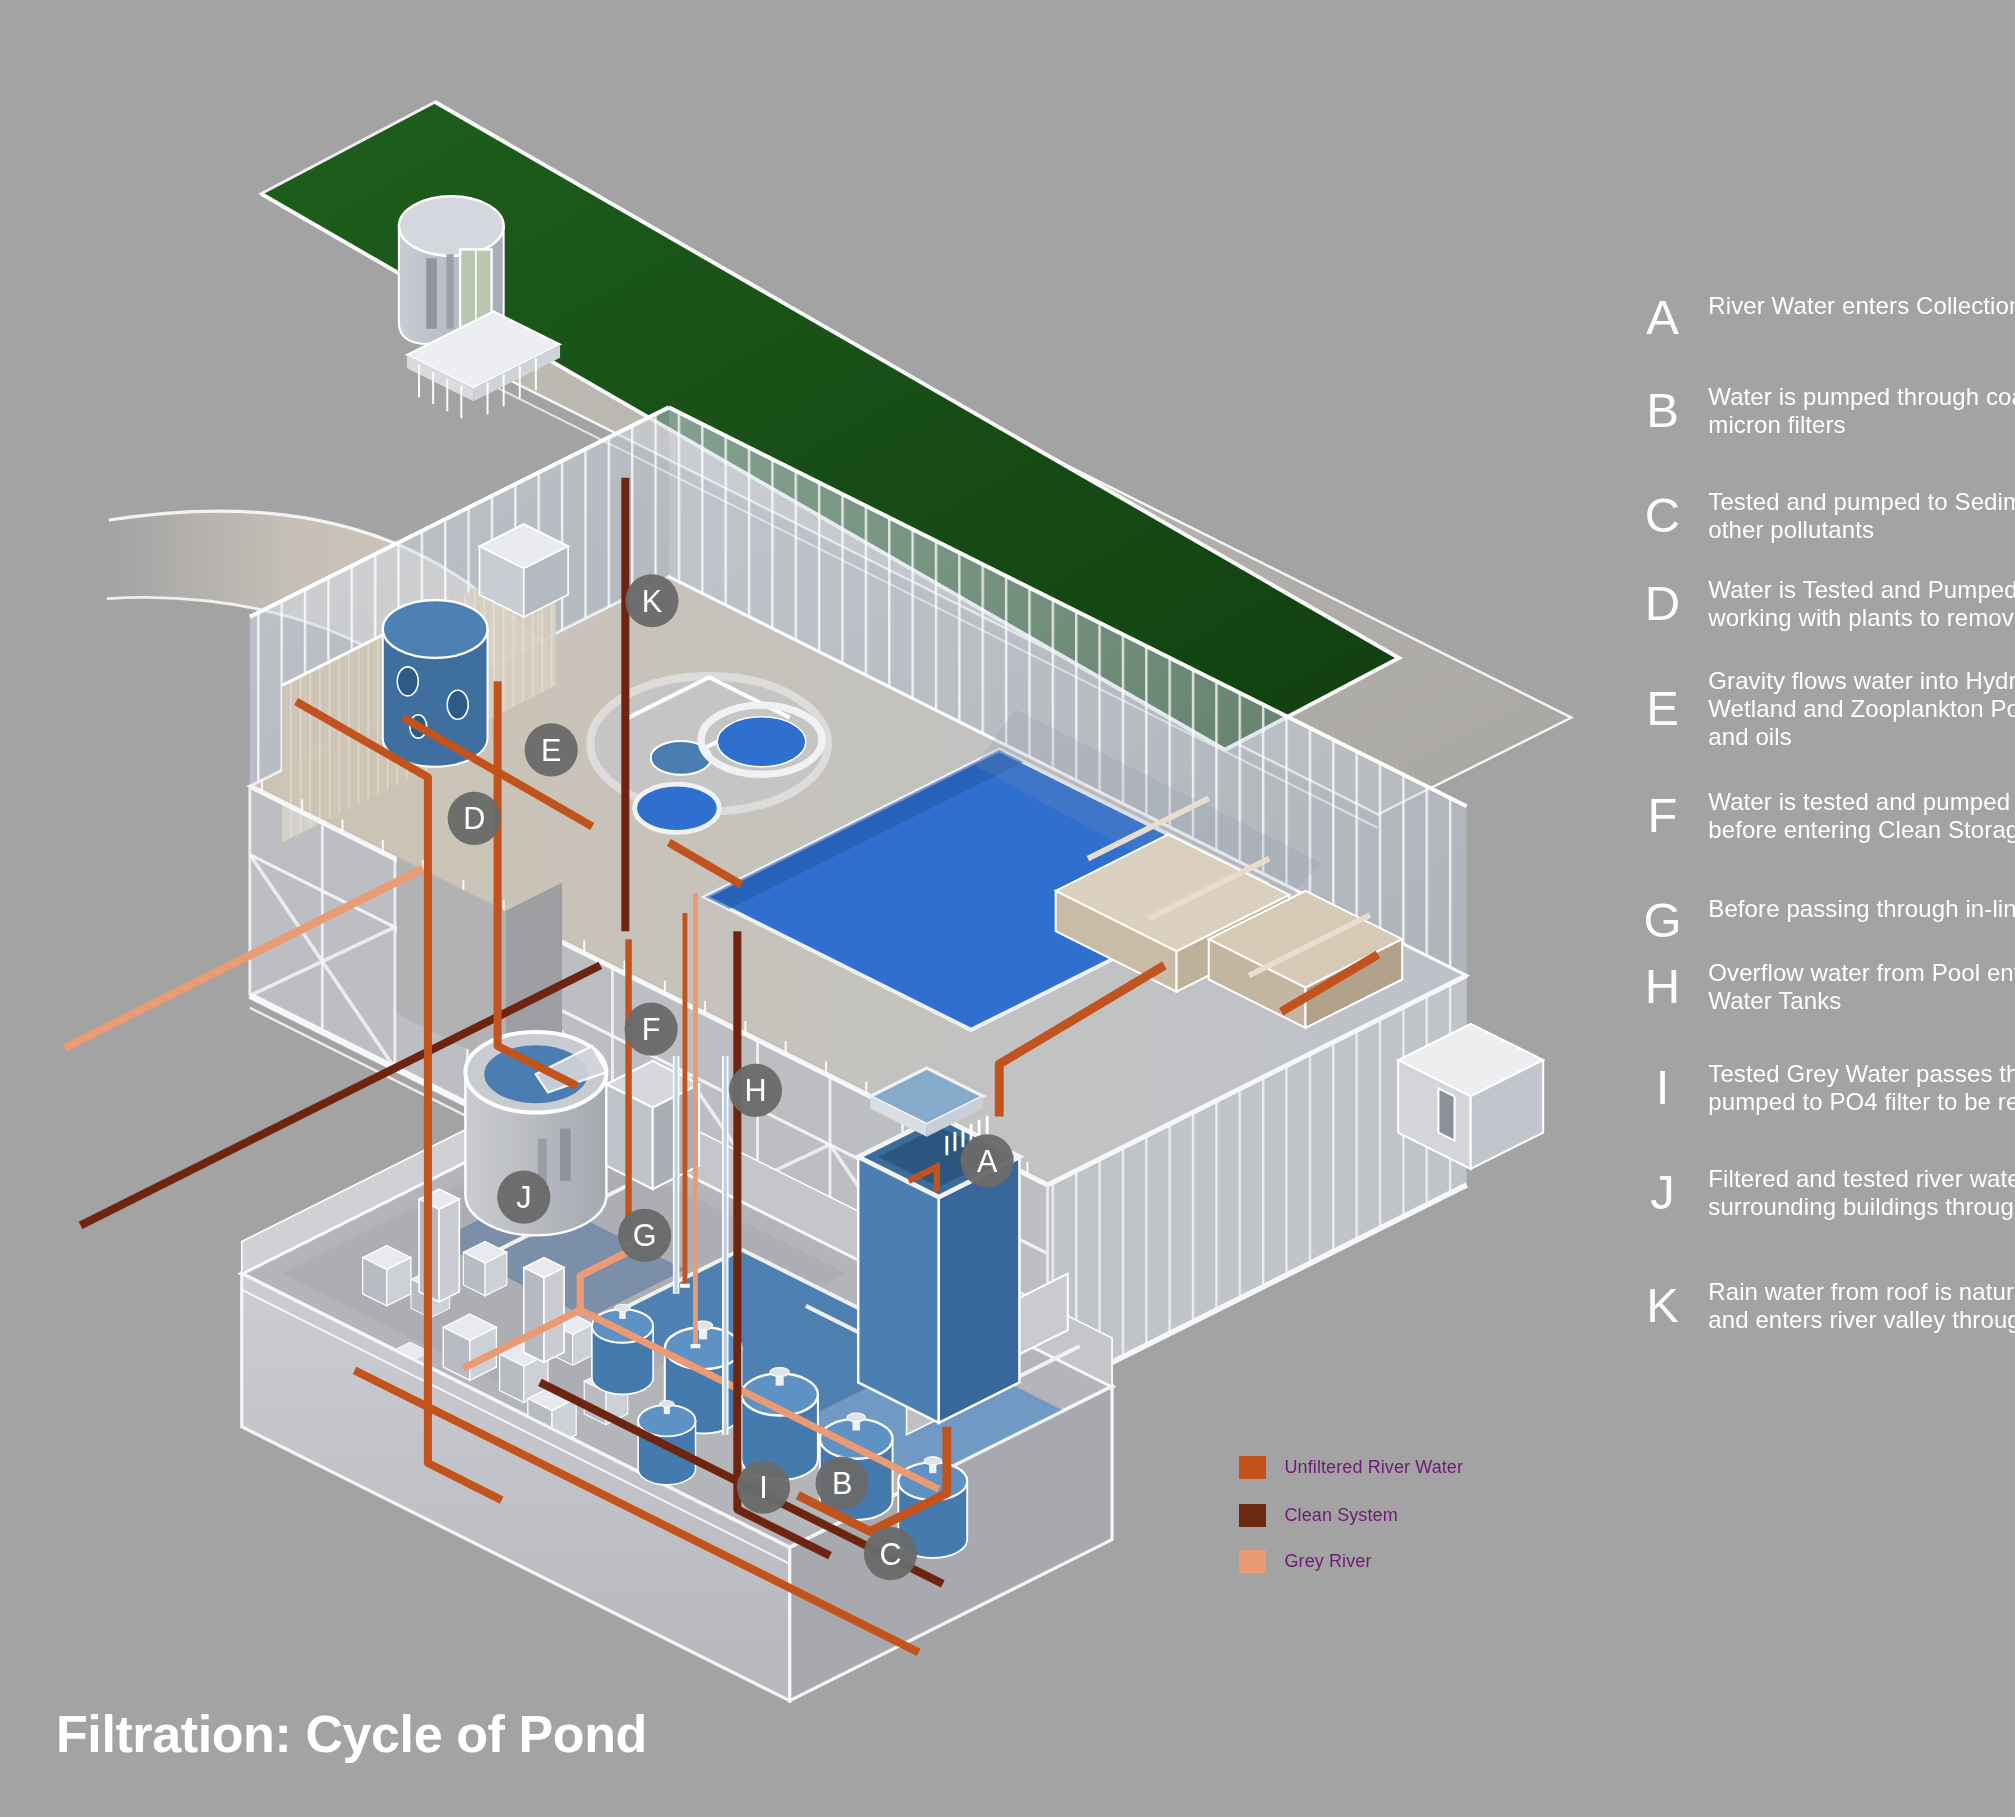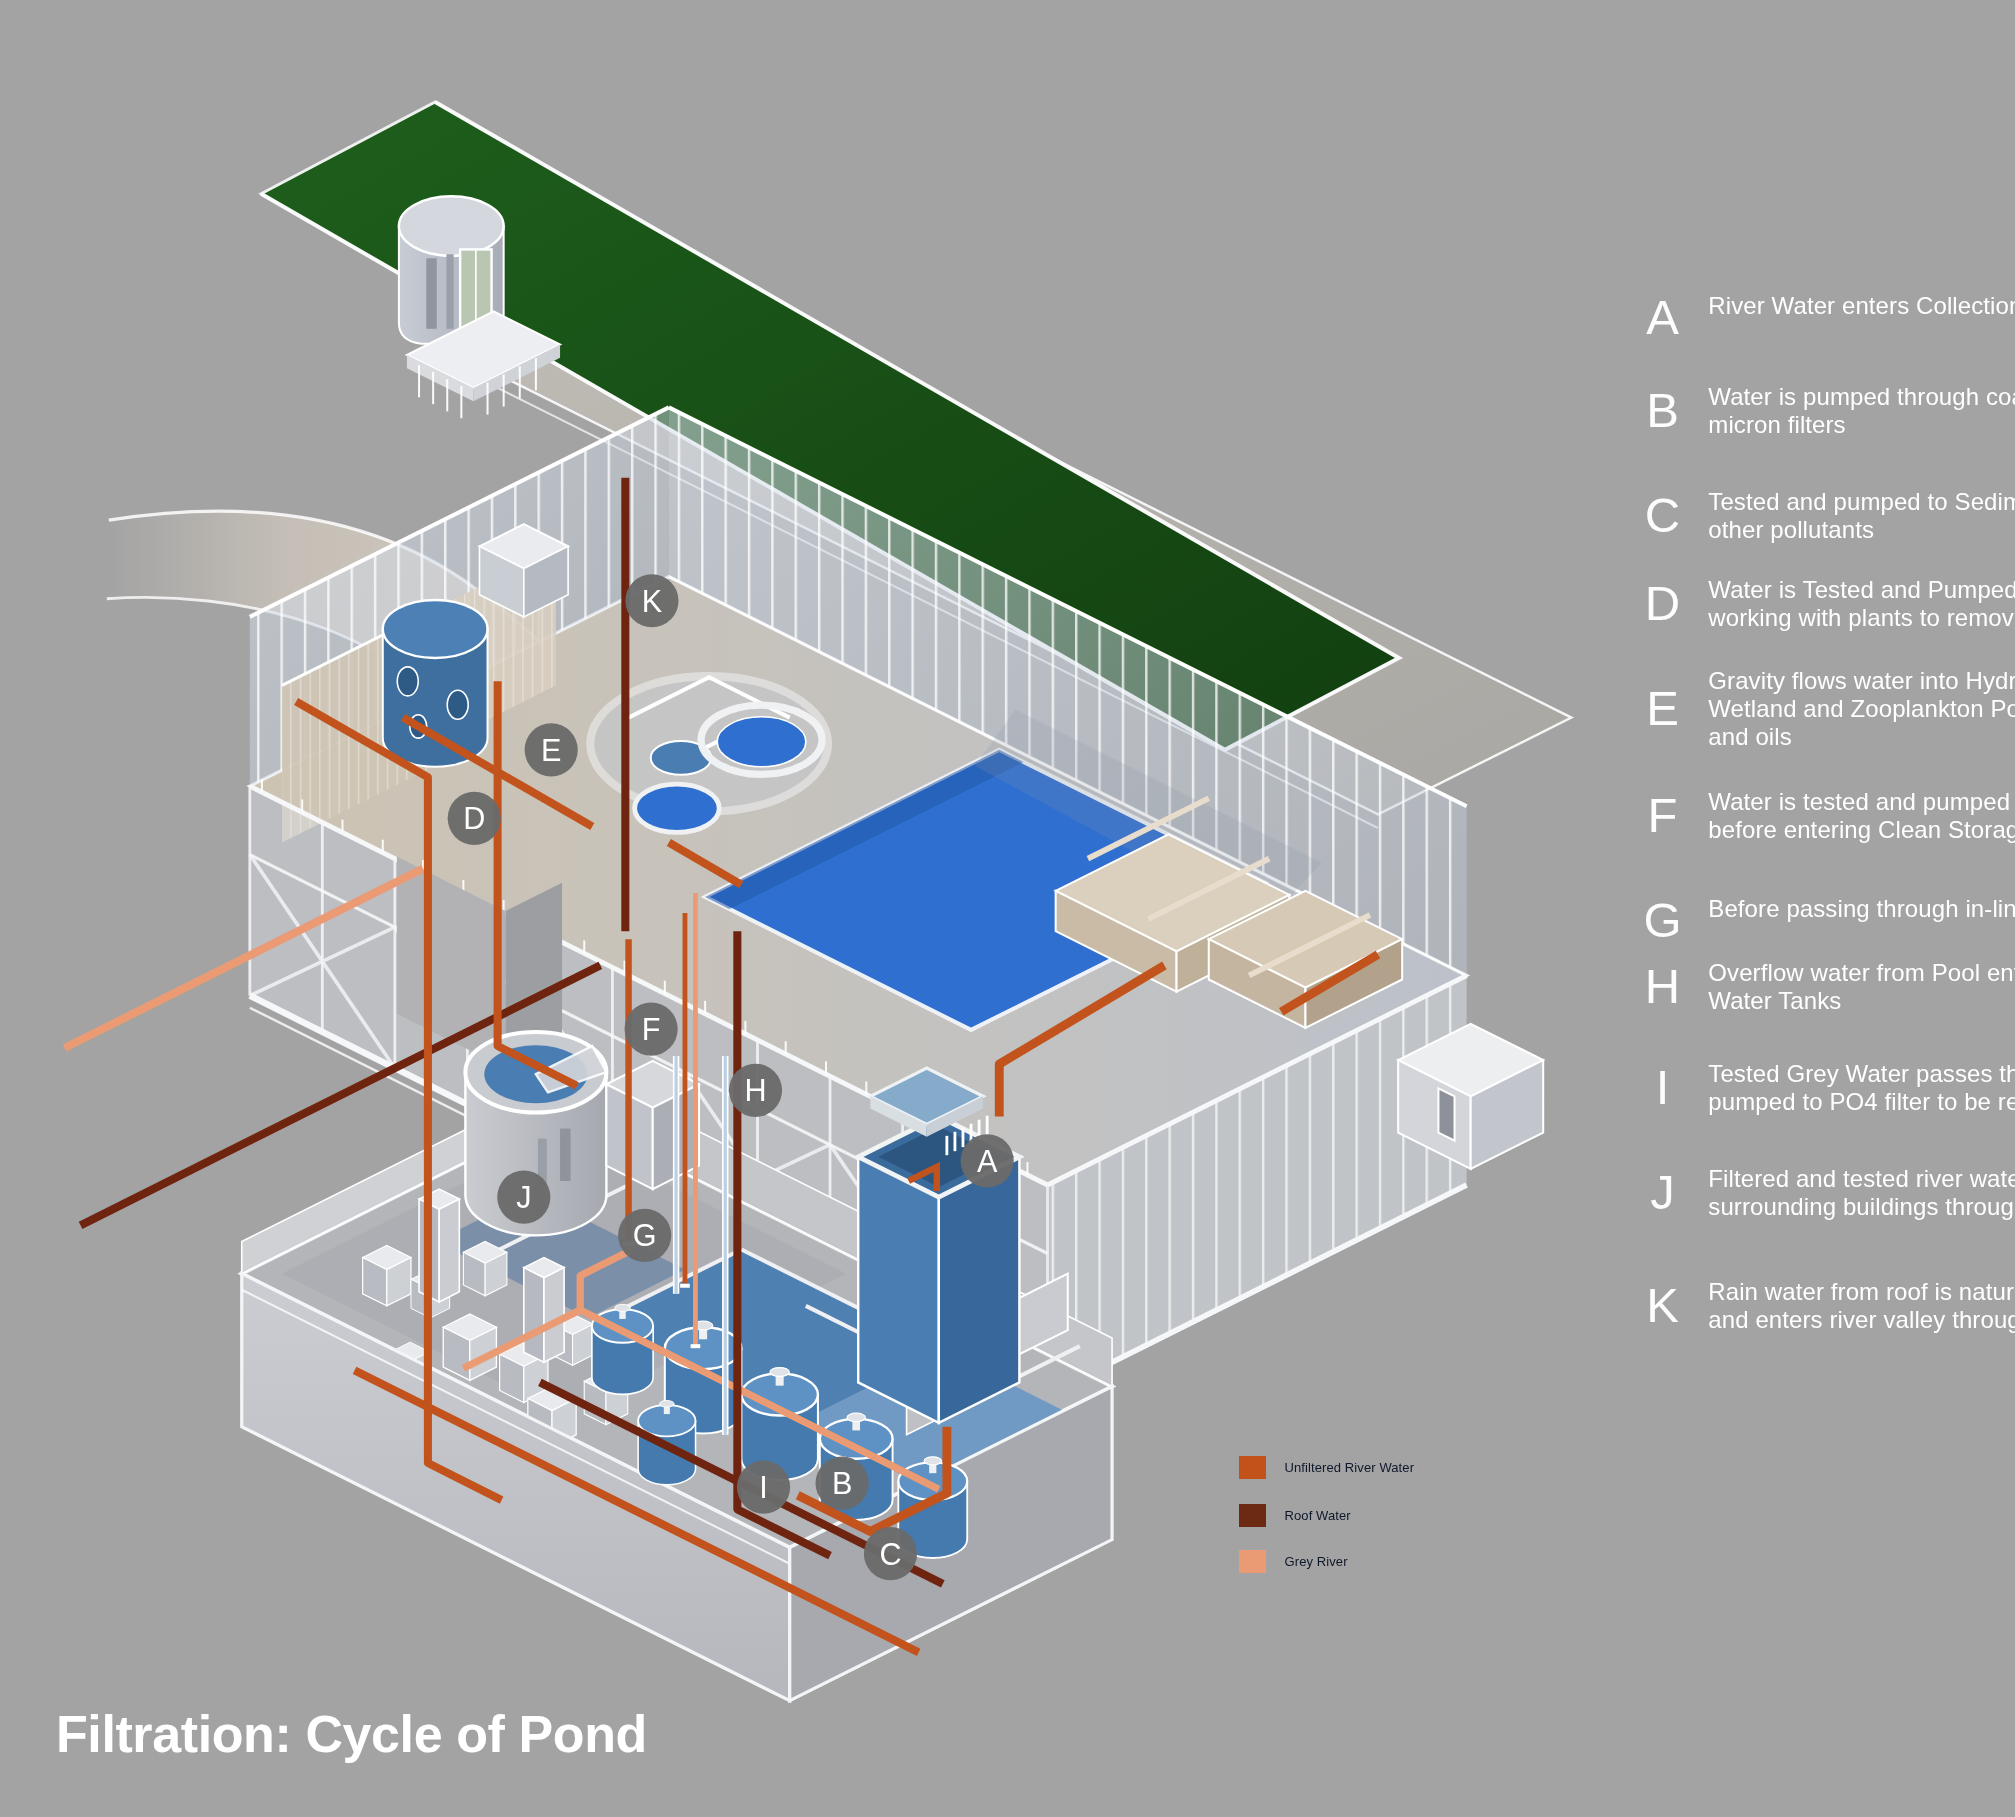--- a/index.html
+++ b/index.html
@@ -4,21 +4,21 @@
 <style>
   html,body{margin:0;padding:0;}
   body{width:2482px;height:1818px;background:#a3a3a3;font-family:"Liberation Sans",sans-serif;overflow:hidden;}
   .stage{position:relative;width:2482px;height:1818px;background:#a3a3a3;}
   svg.scene{position:absolute;left:0;top:0;}
   .steps-list .step{position:absolute;left:1628px;width:806px;display:flex;gap:11.3px;}
   .step-letter{flex:none;width:69px;text-align:center;font-size:49px;line-height:1.05;color:#fdfdfd;font-weight:400;align-self:center;}
   .step-text{font-size:24px;line-height:28px;color:#ffffff;width:721px;letter-spacing:0.1px;}
   .wrow{position:absolute;left:1239px;display:flex;align-items:center;gap:18.5px;}
   .swatch{display:inline-block;width:27px;height:23.4px;flex:none;}
-  .wlabel{font-size:13px;color:#0f172a;letter-spacing:0.1px;}
+  .wlabel{font-size:18px;color:#701a75;letter-spacing:0.1px;}
   .title{position:absolute;left:56px;top:1704px;font-size:52px;font-weight:bold;color:#ffffff;letter-spacing:-0.4px;}
 </style>
 </head>
 <body>
 
 <div class="stage">
 
 <svg class="scene" width="2482" height="1818" viewBox="0 0 6160 4510">
   <defs>
     <linearGradient id="planeGrad" x1="0" y1="0" x2="1" y2="1">
@@ -471,21 +471,21 @@
       </div>
 </div>
 
 <div>
   <div class="wrow" style="top:1456px">
     <span class="swatch" style="background: rgb(194, 81, 26);"></span>
     <span class="wlabel">Unfiltered River Water</span>
   </div>
   <div class="wrow" style="top:1504px">
     <span class="swatch" style="background: rgb(107, 42, 17);"></span>
-    <span class="wlabel">Roof Water</span>
+    <span class="wlabel">Clean System</span>
   </div>
   <div class="wrow" style="top:1550px">
     <span class="swatch" style="background: rgb(235, 155, 116);"></span>
     <span class="wlabel">Grey River</span>
   </div>
 </div>
 
 <div class="title">Filtration: Cycle of Pond</div>
 
 </div>

